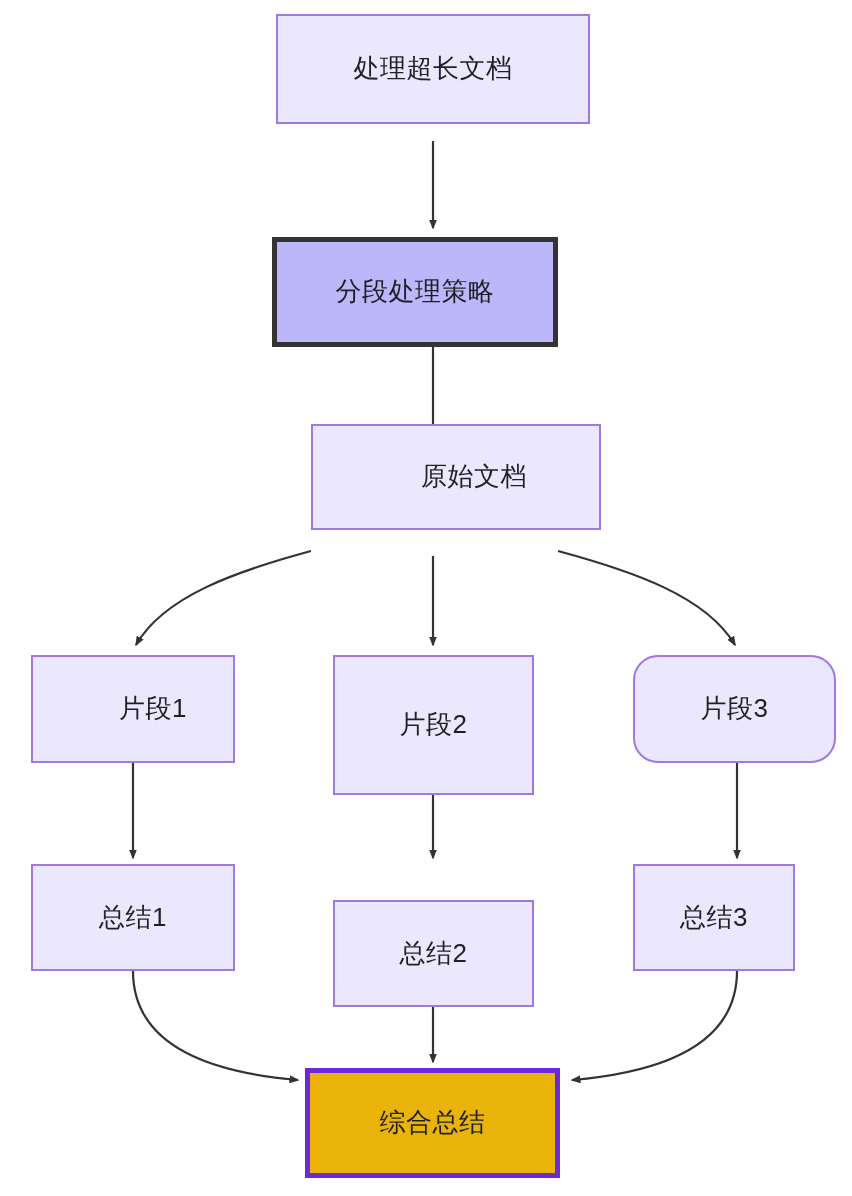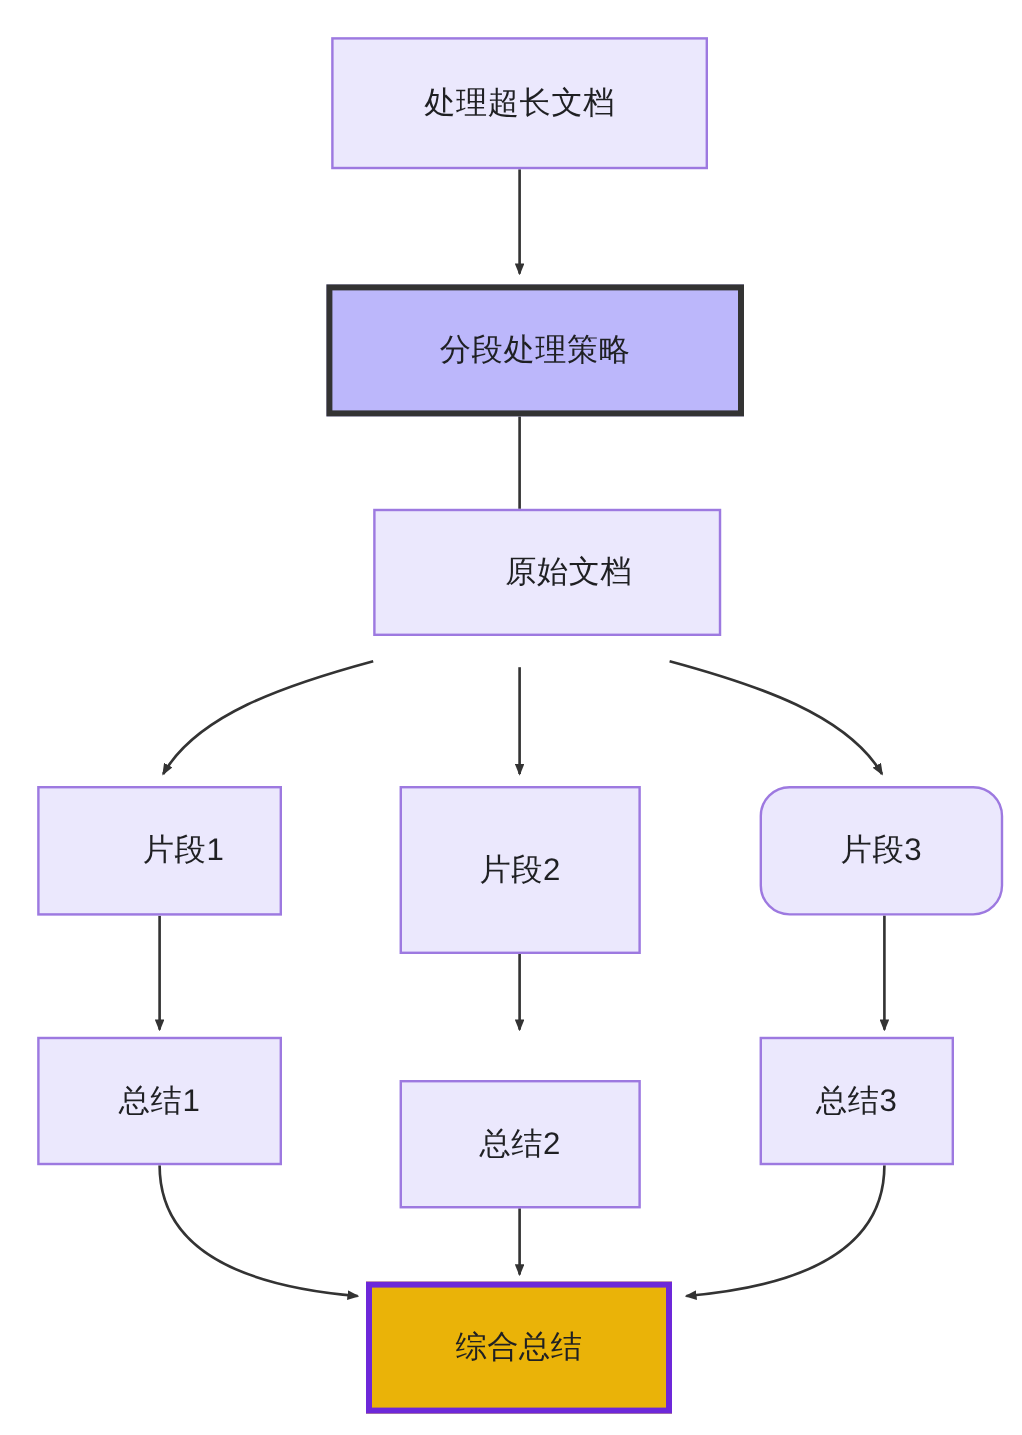--- a/index.html
+++ b/index.html
@@ -84,25 +84,25 @@
 
     <path d="M737,763 L737,858" stroke="#333333" stroke-width="2.2" fill="none" marker-end="url(#arrowhead)"></path>
 
     <path d="M133,971 C133,1030 180,1070 298,1080" stroke="#333333" stroke-width="2.2" fill="none" marker-end="url(#arrowhead)"></path>
 
     <path d="M433,971 L433,1062" stroke="#333333" stroke-width="2.2" fill="none" marker-end="url(#arrowhead)"></path>
 
     <path d="M737,971 C737,1030 690,1070 572,1080" stroke="#333333" stroke-width="2.2" fill="none" marker-end="url(#arrowhead)"></path>
   </svg>
 
-  <div class="node plain" style="left:276px; top:31px; width:314px; height:110px;">
+  <div class="node plain" style="left:276px; top:14px; width:314px; height:110px;">
     <span class="node-label">处理超长文档</span>
   </div>
 
-  <div class="node highlight" style="left:272px; top:237px; width:348px; height:110px;text-align:right;">
+  <div class="node highlight" style="left:272px; top:237px; width:286px; height:110px;text-align:right;">
     <span class="node-label">分段处理策略</span>
   </div>
 
   <div class="node plain" style="left:311px; top:424px; width:290px; height:106px;padding-left:36px;">
     <span class="node-label">原始文档</span>
   </div>
 
   <div class="node plain" style="left:31px; top:655px; width:204px; height:108px;padding-left:40px;">
     <span class="node-label">片段1</span>
   </div>

